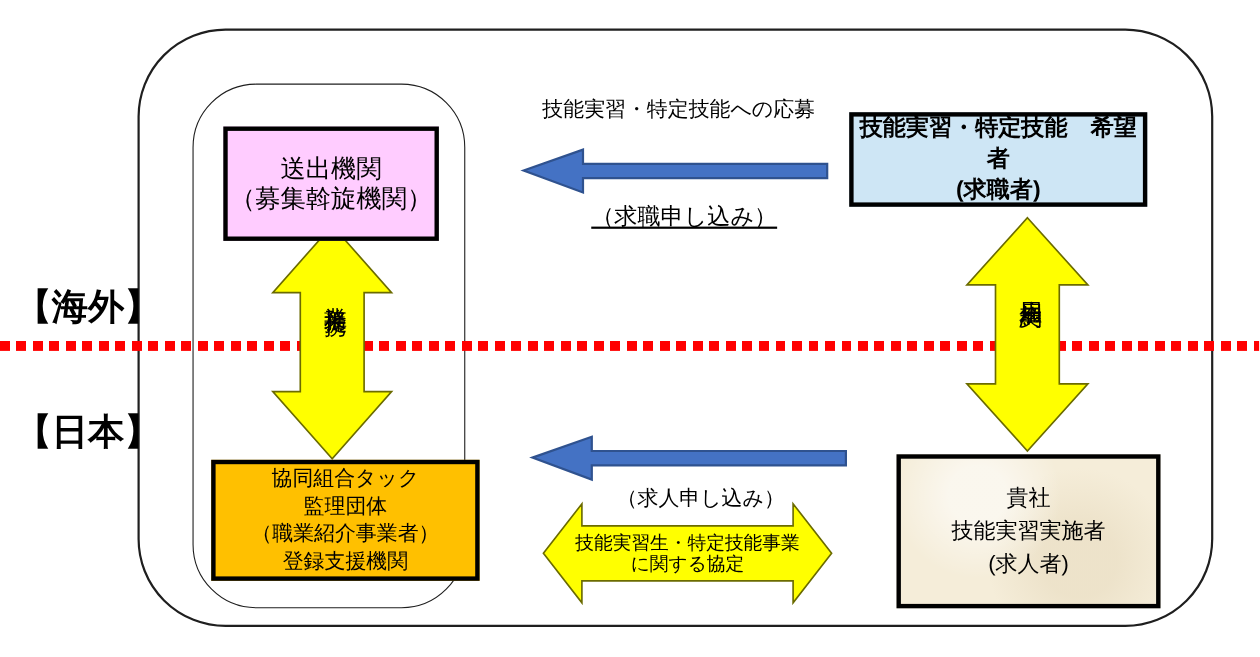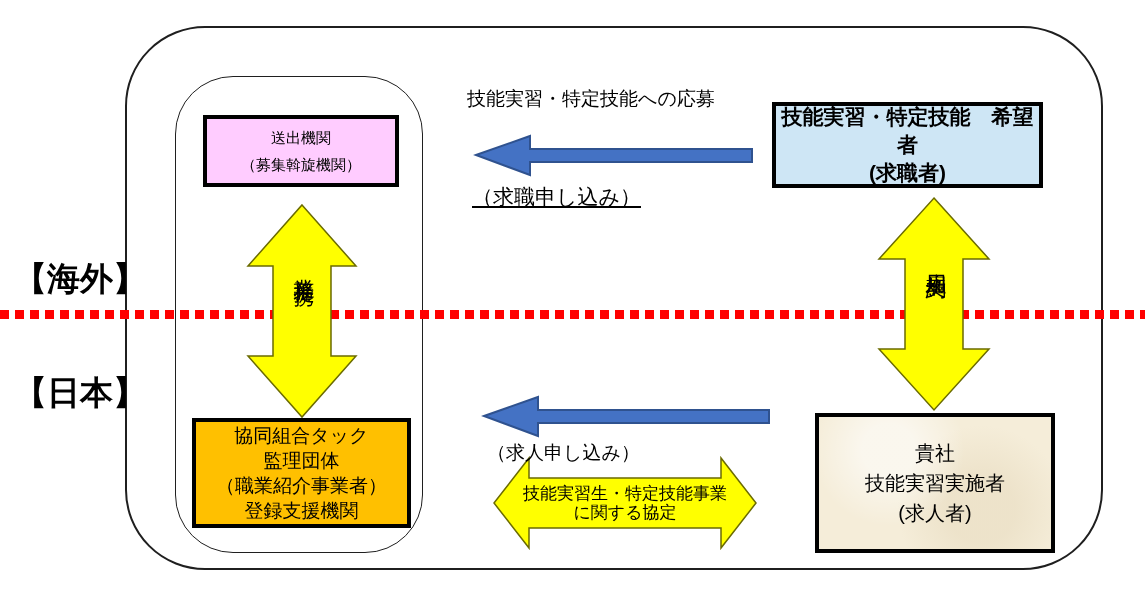--- a/index.html
+++ b/index.html
@@ -34,34 +34,34 @@
   }
 
   
   .ebox {
     box-sizing: border-box;
     border: 4px solid var(--box-border);
     display: flex; flex-direction: column;
     align-items: center; justify-content: center;
     text-align: center; z-index: 3;
   }
-  .box-sending { left: 203px; top: 115px; width: 196px; height: 72px;
-    background: var(--box-pink); font-size: 15px; line-height: 27px; }
+  .box-sending { left: 203px; top: 115px; width: 196px; height: 104px;
+    background: var(--box-pink); font-size: 23px; line-height: 27px; }
   .box-applicant { left: 772px; top: 102px; width: 271px; height: 86px;
     background: var(--box-blue); font-size: 21px; line-height: 28px; font-weight: bold; }
-  .box-union { left: 192px; top: 418px; width: 219px; height: 110px;
+  .box-union { left: 192px; top: 418px; width: 244px; height: 110px;
     background: var(--box-orange); font-size: 19px; line-height: 25px; }
   .box-company { left: 815px; top: 413px; width: 240px; height: 140px;
     background: var(--box-beige);
     background-image: radial-gradient(circle at 30% 25%, rgba(255,255,255,0.55) 0 14%, transparent 40%),
                       radial-gradient(circle at 70% 70%, rgba(214,196,158,0.25) 0 18%, transparent 45%);
     font-size: 20px; line-height: 30px; }
 
   
-  .lbl { white-space: nowrap; z-index: 4; }
+  .lbl { text-align: center; white-space: nowrap; z-index: 4; }
   .lbl-apply   { left: 467px; top: 86px;  width: 300px; font-size: 19px; }
   .lbl-applysub{ left: 472px; top: 183px; width: 300px; font-size: 21px; text-decoration: underline; }
   .lbl-recruit { left: 472px; top: 363px; width: 300px; font-size: 19px; }
   .lbl-recruitsub { left: 487px; top: 440px; width: 300px; font-size: 19px; }
   .lbl-region { left: 14px; width: 110px; font-size: 33px; font-weight: bold; }
   .lbl-overseas { top: 257px; }
   .lbl-japan { top: 333px; margin-top: 38px; }
 
   
   .vtext {

